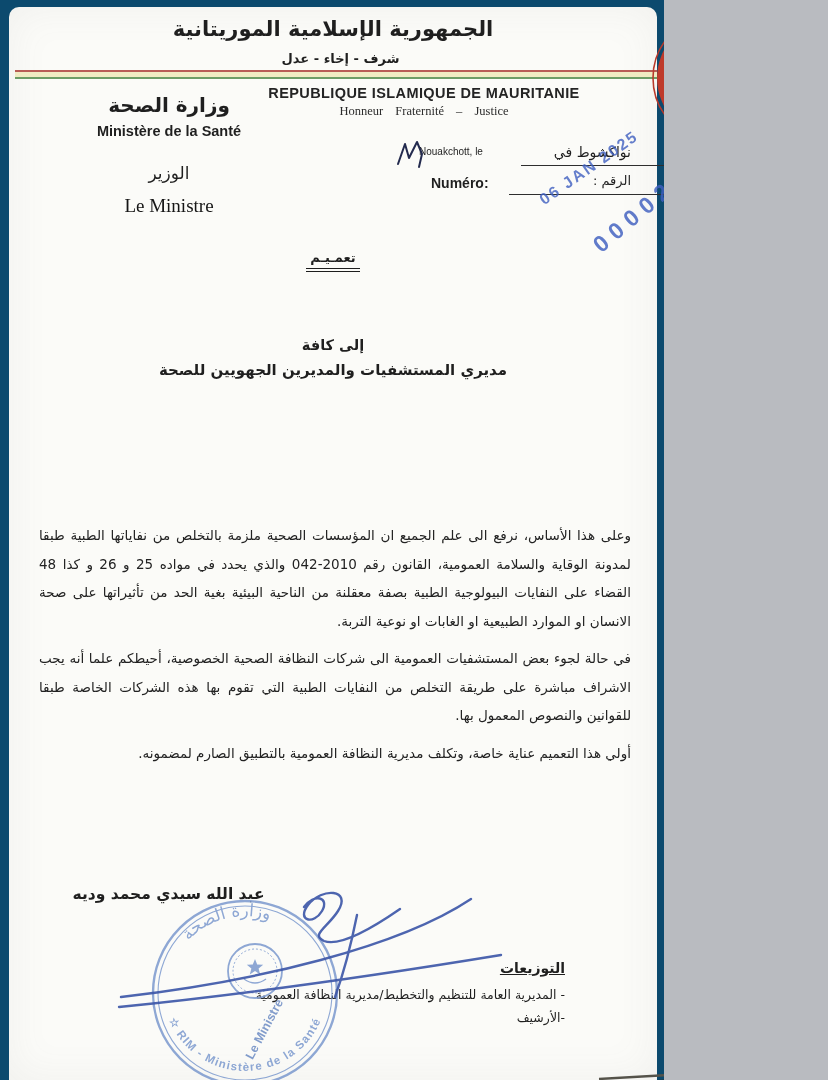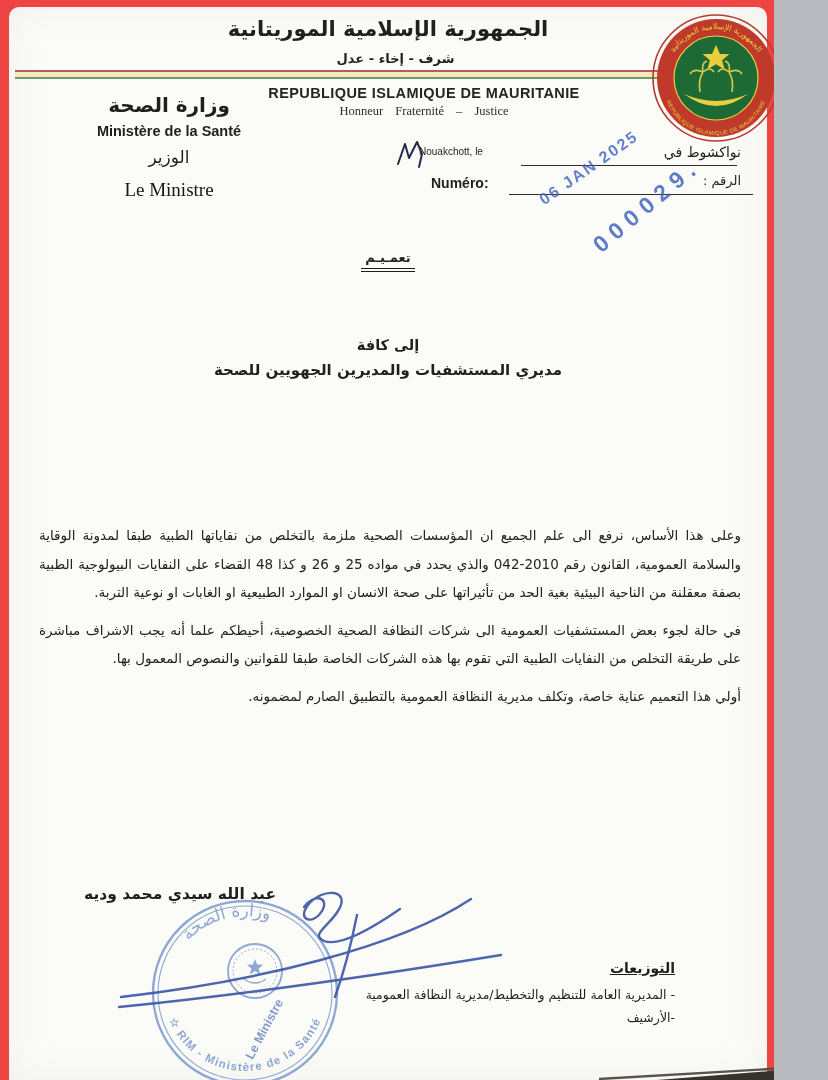--- a/index.html
+++ b/index.html
@@ -1,38 +1,38 @@
 <!DOCTYPE html>
 <html><head>
 <meta charset="utf-8">
 <style>
   html,body{margin:0;padding:0;}
   body{background:#b9bbc0;}
-  .stage{position:relative;width:774px;height:1080px;background:#ef4444;overflow:hidden;
+  .stage{position:relative;width:664px;height:1080px;background:#0c4a6e;overflow:hidden;
          font-family:"DejaVu Sans",sans-serif;color:#1f1f1f;}
   .page{position:absolute;left:9px;top:7px;right:7px;bottom:0;background:#fbfbf8;
         border-radius:10px 10px 0 0;box-shadow:inset 0 0 40px rgba(120,120,120,.08);}
   .abs{position:absolute;}
   .ar{direction:rtl;font-family:"DejaVu Sans",sans-serif;}
   .lat{font-family:"Liberation Sans",sans-serif;}
   .serif{font-family:"Liberation Serif",serif;}
 
   .nat-title{left:0;right:0;top:10px;text-align:center;font-weight:bold;font-size:21px;letter-spacing:.5px;}
   .nat-motto{left:0;right:0;top:44px;text-align:center;font-weight:bold;font-size:13px;padding-left:15px;}
   .tricolor{left:6px;right:0;top:63px;height:9px;z-index:1;
             background:linear-gradient(to bottom,#b85c55 0 2px,#f0ebc2 2px 7px,#6d9d66 7px 9px);}
   .seal{left:641px;top:5px;width:132px;height:132px;z-index:2;}
   .rep-line{left:180px;width:470px;top:78px;text-align:center;font-size:14.5px;font-weight:bold;
             letter-spacing:.4px;color:#242424;}
   .rep-motto{left:180px;width:470px;top:97px;text-align:center;font-size:12.5px;word-spacing:9px;color:#2c2c2c;}
 
   .min-block{left:38px;top:86px;width:244px;text-align:center;}
   .min-ar{font-size:20px;font-weight:bold;}
   .min-fr{font-size:14.5px;font-weight:bold;margin-top:6px;}
-  .minister-ar{font-size:17px;margin-top:8px;text-align:center;}
+  .minister-ar{font-size:17px;margin-top:24px;text-align:center;}
   .minister-fr{font-size:19px;margin-top:12px;color:#161616;}
 
   .ref-fr1{left:410px;top:139px;font-size:10px;}
   .ref-fr2{left:422px;top:168px;font-size:14px;font-weight:bold;}
   .ref-ar1{right:26px;top:137px;font-size:14px;}
   .ref-ar2{right:26px;top:166px;font-size:13px;}
   .ref-line{border-bottom:1.6px solid #2e2e2e;height:0;}
   .line1{left:512px;top:158px;width:216px;}
   .line2{left:500px;top:187px;width:244px;}
   .scribble{left:386px;top:130px;z-index:3;}
@@ -50,21 +50,21 @@
   .addr{left:0;right:0;top:326px;text-align:center;font-weight:bold;font-size:15px;line-height:25px;}
   .addr .l1{font-size:14.5px;}
 
   .subject{right:221px;top:458px;direction:rtl;font-size:13px;}
   .subject b{font-size:16.5px;border-bottom:2px solid #1d1d1d;padding-bottom:1px;margin-left:7px;}
 
   .bodytext{left:30px;right:26px;top:514px;direction:rtl;text-align:justify;
             font-size:13.5px;line-height:28.5px;color:#222;}
   .bodytext p{margin:0 0 9px 0;}
 
-  .sig-name{left:52px;top:878px;width:215px;font-weight:bold;font-size:15.5px;}
+  .sig-name{left:52px;top:878px;width:215px;text-align:center;font-weight:bold;font-size:15.5px;}
   .sig-svg{left:90px;top:878px;z-index:5;}
   .blue-stamp{left:131px;top:888px;width:210px;height:196px;opacity:.85;z-index:4;}
 
   .dist{right:92px;top:953px;width:320px;direction:rtl;text-align:right;}
   .dist-title{font-weight:bold;font-size:14px;text-decoration:underline;margin-bottom:7px;}
   .dist-item{font-size:12.5px;line-height:23px;}
 
   .page-edge{left:0;right:0;bottom:0;height:22px;z-index:6;}
 </style>
 </head>

